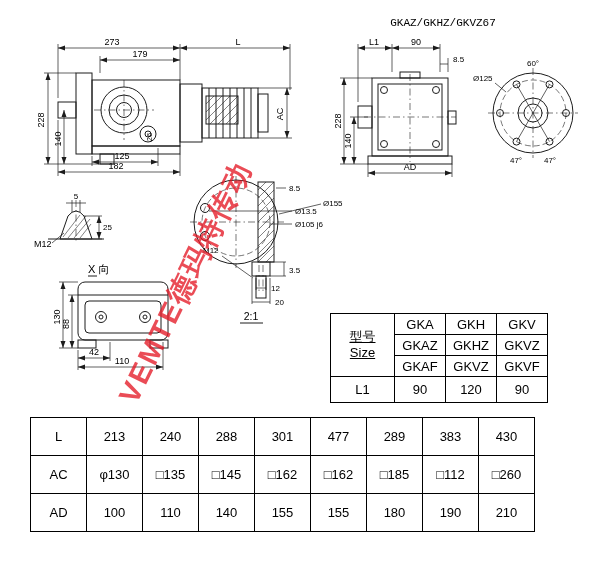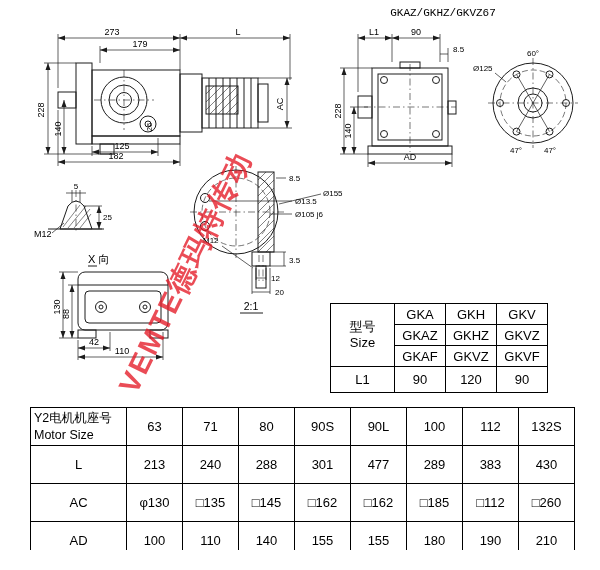--- a/index.html
+++ b/index.html
@@ -1,18 +1,18 @@
 <!DOCTYPE html>
 <html><head>
 <meta charset="utf-8">
 <style>
   * { margin:0; padding:0; box-sizing:border-box; }
   html,body { background:#ffffff; }
   body { width:600px; height:570px; font-family:"Liberation Sans", sans-serif; }
-  .sheet { position:relative; width:600px; height:550px; background:#fff; overflow:hidden; }
+  .sheet { position:relative; width:600px; height:550px; background:#fff; overflow:hidden;margin-top:10px; }
 
   svg.drawing { position:absolute; left:0; top:0; }
   svg .lines { stroke:#1c1c1c; stroke-width:1; fill:none; }
   svg line.cl { stroke-width:0.6; stroke-dasharray:7 3 1.5 3; }
   svg circle.cl { stroke-width:0.6; stroke-dasharray:6 3; }
   svg .dim line { stroke-width:0.7; }
   svg .hatch line { stroke-width:0.55; }
   svg path.ah { fill:#1c1c1c; stroke:none; }
   svg text { font-family:"Liberation Sans", sans-serif; font-size:9px; fill:#000; stroke:none; }
   svg text.title-text { font-family:"Liberation Mono", monospace; font-size:11px; }
@@ -22,21 +22,21 @@
   svg text.viewlbl { font-size:11px; }
 
   .watermark { position:absolute; left:30px; top:252px; width:310px; height:40px; line-height:40px;
     text-align:center; transform:rotate(-64deg); color:rgba(228,26,38,0.78); font-size:29px;
     font-weight:bold; letter-spacing:2px; pointer-events:none; white-space:nowrap; }
 
   table { border-collapse:collapse; background:#fff; }
   td { border:1px solid #000; text-align:center; font-size:13px; color:#000; padding:0; }
   .size-table { position:absolute; left:330px; top:303px; }
   .size-table td { width:51px; height:21px; }
-  .size-table td.st-head { width:64px; line-height:1.2; }
+  .size-table td.st-head { width:64px; line-height:1.2;text-decoration:underline; }
   .size-table tr.l1-row td { height:26px; }
   .motor-table { position:absolute; left:30px; top:407px; }
   .motor-table td { width:56px; height:38px; }
   .motor-table td.mt-head { width:96px; text-align:left; padding-left:3px; font-size:12.5px; line-height:1.3; }
 </style>
 </head>
 <body>
 
 <div class="sheet">
 
@@ -346,34 +346,20 @@
       <td>L1</td>
       <td>90</td>
       <td>120</td>
       <td>90</td>
     </tr>
   </tbody>
     </table>
 
   <table class="motor-table">
     <tbody>
-        <tr>
-      <td class="mt-head">
-        <div>Y2电机机座号</div>
-        <div>Motor Size</div>
-      </td>
-      <td>63</td>
-      <td>71</td>
-      <td>80</td>
-      <td>90S</td>
-      <td>90L</td>
-      <td>100</td>
-      <td>112</td>
-      <td>132S</td>
-    </tr>
     <tr>
       <td>L</td>
       <td>213</td>
       <td>240</td>
       <td>288</td>
       <td>301</td>
       <td>477</td>
       <td>289</td>
       <td>383</td>
       <td>430</td>

